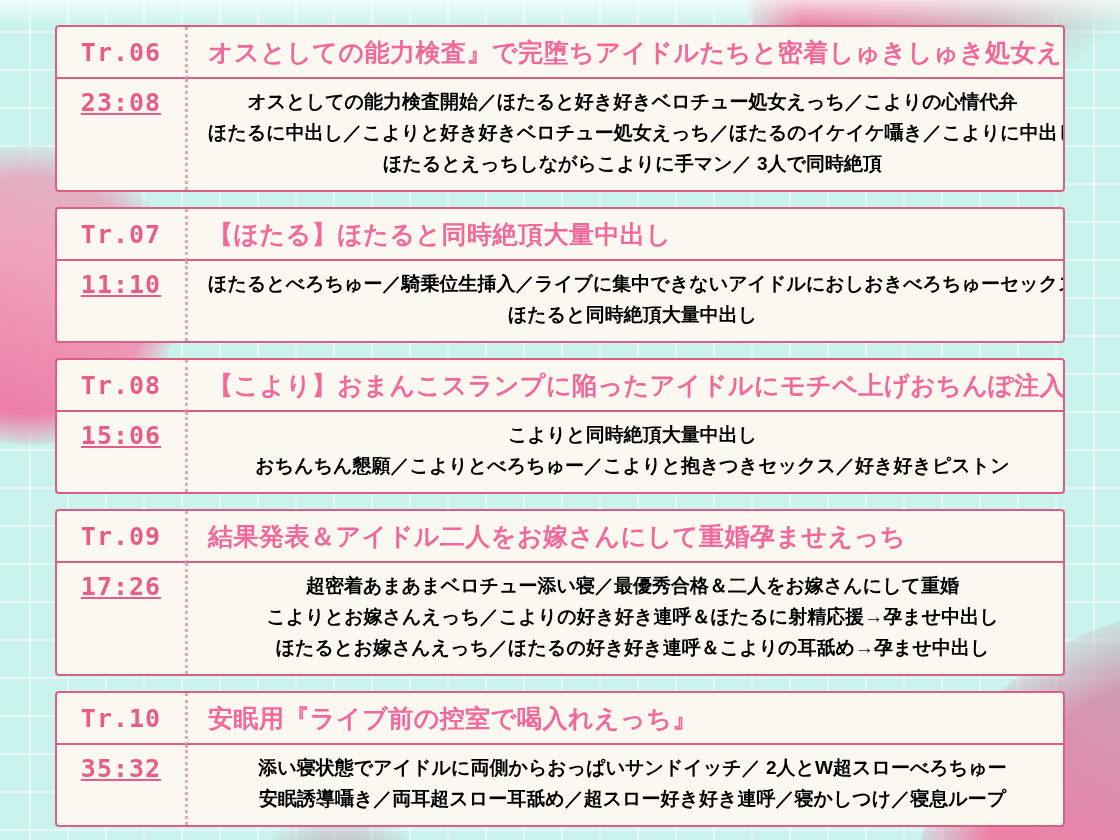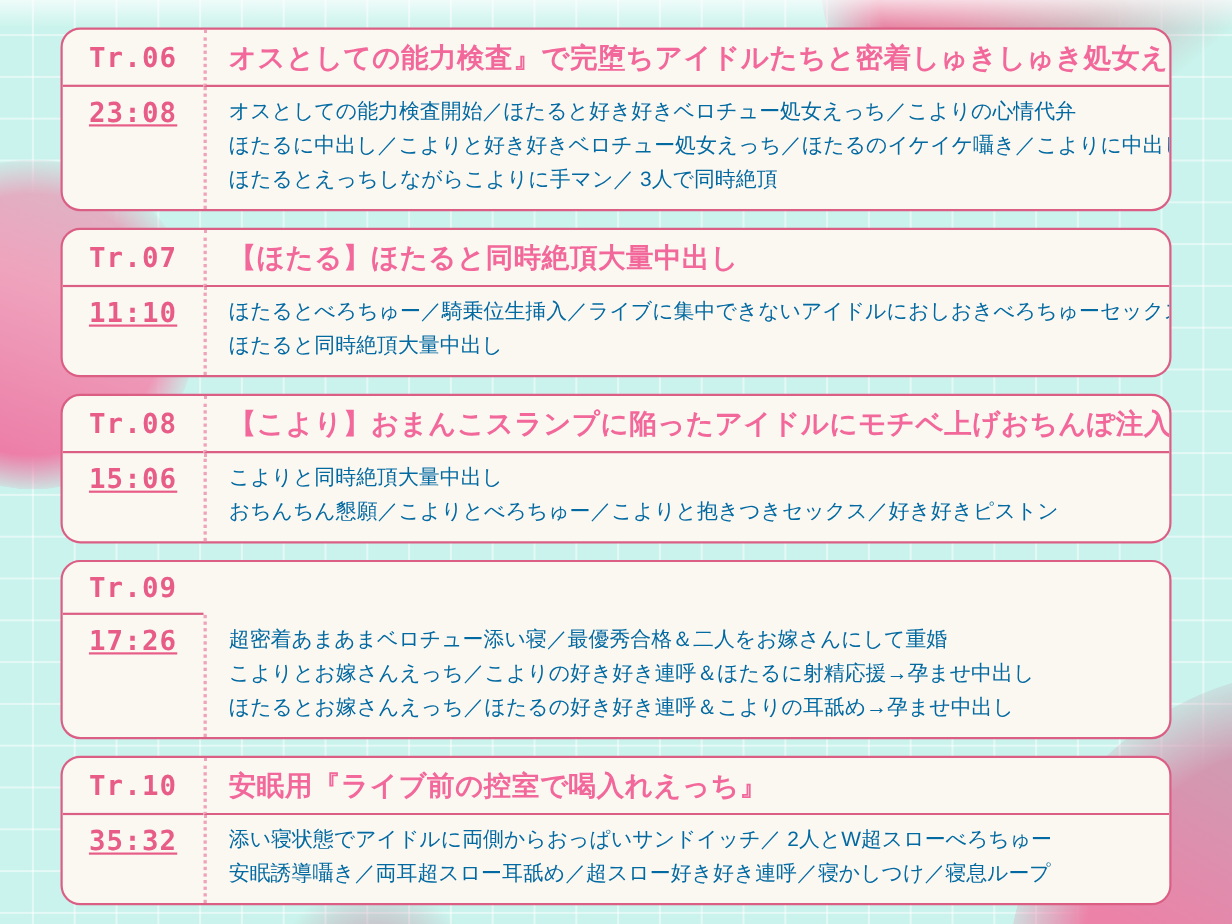--- a/index.html
+++ b/index.html
@@ -42,22 +42,23 @@
   }
   .cards {
     position:relative; z-index:2;
     display:flex; flex-direction:column; gap:15px;
     padding:25px 55px 0 55px;
   }
   .card {
     display:grid; grid-template-columns:128px 1fr;
     background:#fbf8f2;
     border:2.5px solid #db5f85;
-    border-radius:18px;
+    border-radius:4px;
     overflow:hidden;
+    text-align:center;
   }
   .no-cell {
     grid-row:1; grid-column:1;
     display:flex; align-items:center; justify-content:center;
     padding:9px 0 8px 0;
     border-bottom:2.5px solid #db5f85;
   }
   .title-cell {
     grid-row:1; grid-column:2;
     display:flex; align-items:center;
@@ -77,21 +78,21 @@
     grid-row:2; grid-column:2;
     border-left:3px dotted #efa3ba;
     padding:7px 6px 11px 20px;
     overflow:hidden;
   }
   .mono {
     font-family:"DejaVu Sans Mono","Liberation Mono",monospace;
     font-weight:bold; font-size:25px; letter-spacing:1px; color:#e85d88;
   }
   .line {
-    font-size:19px; line-height:31px; font-weight:400; color:#0369a1;
+    font-size:19px; line-height:31px; font-weight:700; color:#000000;
     white-space:nowrap;
   }
 </style>
 </head>
 <body>
 
 <div class="stage">
   <div class="blob blob-left"></div>
   <div class="blob blob-top-right"></div>
   <div class="blob blob-bottom-right"></div>
@@ -126,20 +127,21 @@
       <div class="title-cell">【こより】おまんこスランプに陥ったアイドルにモチベ上げおちんぽ注入</div>
       <div class="time-cell mono">15:06</div>
       <div class="lines-cell">
         <div class="line">こよりと同時絶頂大量中出し</div>
         <div class="line">おちんちん懇願／こよりとべろちゅー／こよりと抱きつきセックス／好き好きピストン</div>
       </div>
     </section>
 
     <section class="card">
       <div class="no-cell mono">Tr.09</div>
+      <div class="title-cell">結果発表＆アイドル二人をお嫁さんにして重婚孕ませえっち</div>
       <div class="time-cell mono">17:26</div>
       <div class="lines-cell">
         <div class="line">超密着あまあまベロチュー添い寝／最優秀合格＆二人をお嫁さんにして重婚</div>
         <div class="line">こよりとお嫁さんえっち／こよりの好き好き連呼＆ほたるに射精応援→孕ませ中出し</div>
         <div class="line">ほたるとお嫁さんえっち／ほたるの好き好き連呼＆こよりの耳舐め→孕ませ中出し</div>
       </div>
     </section>
 
     <section class="card">
       <div class="no-cell mono">Tr.10</div>

